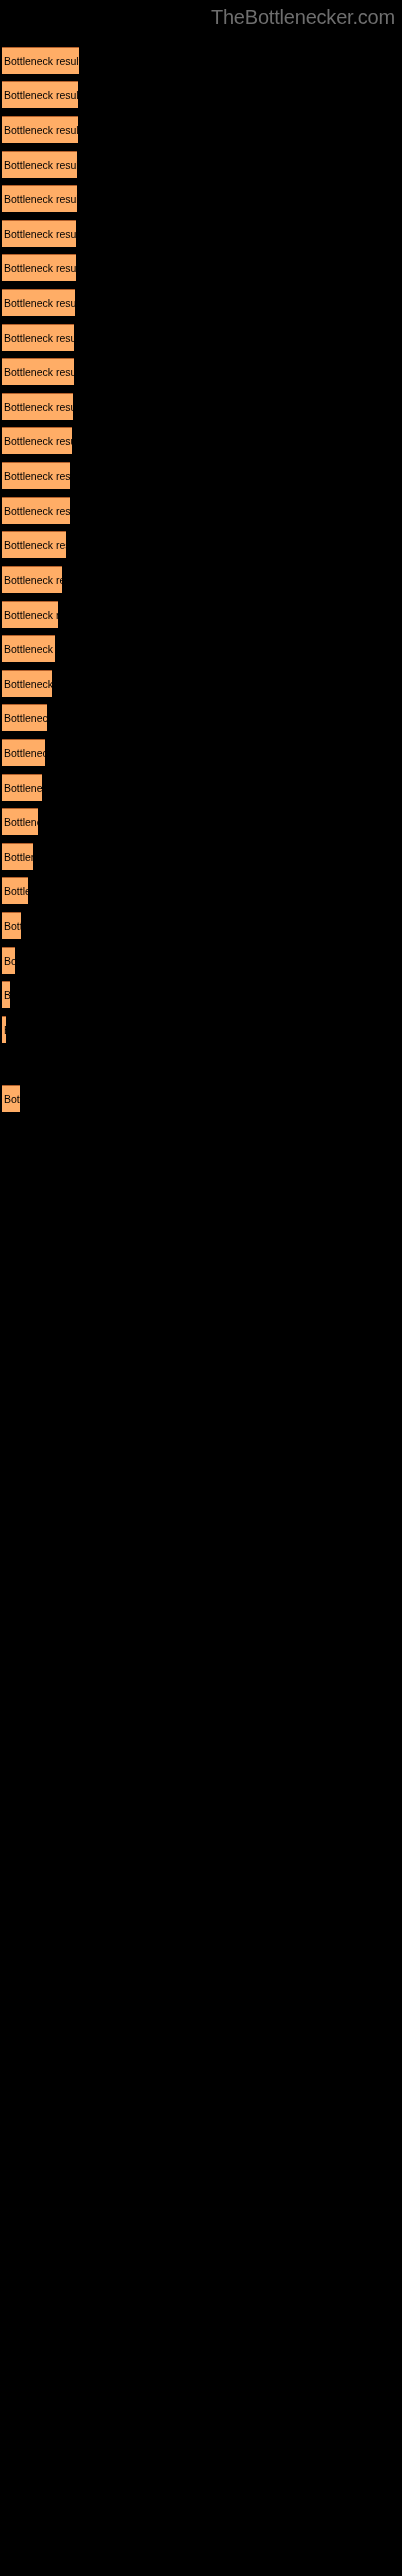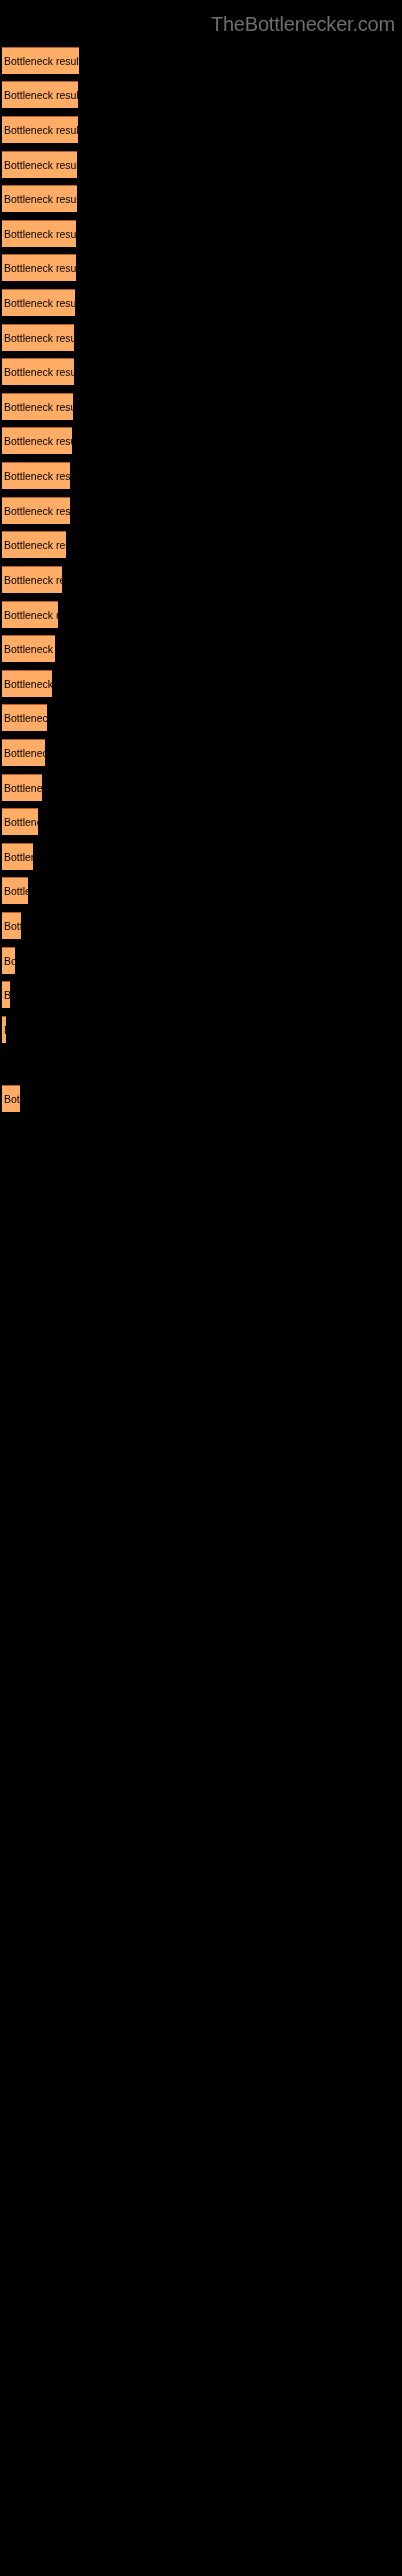--- a/index.html
+++ b/index.html
@@ -11,21 +11,21 @@
     width: 403px;
     height: 2576px;
     position: relative;
     overflow: hidden;
     font-family: "Liberation Sans", sans-serif;
     -webkit-font-smoothing: antialiased;
   }
 
   #watermark {
     position: absolute;
-    top: 12px;
+    top: 5px;
     right: 8px;
     color: #6e6e6e;
     font-size: 20px;
     font-family: "Liberation Sans", sans-serif;
     letter-spacing: -0.2px;
     white-space: nowrap;
     line-height: 24px;
   }
 
   #chart-area {

